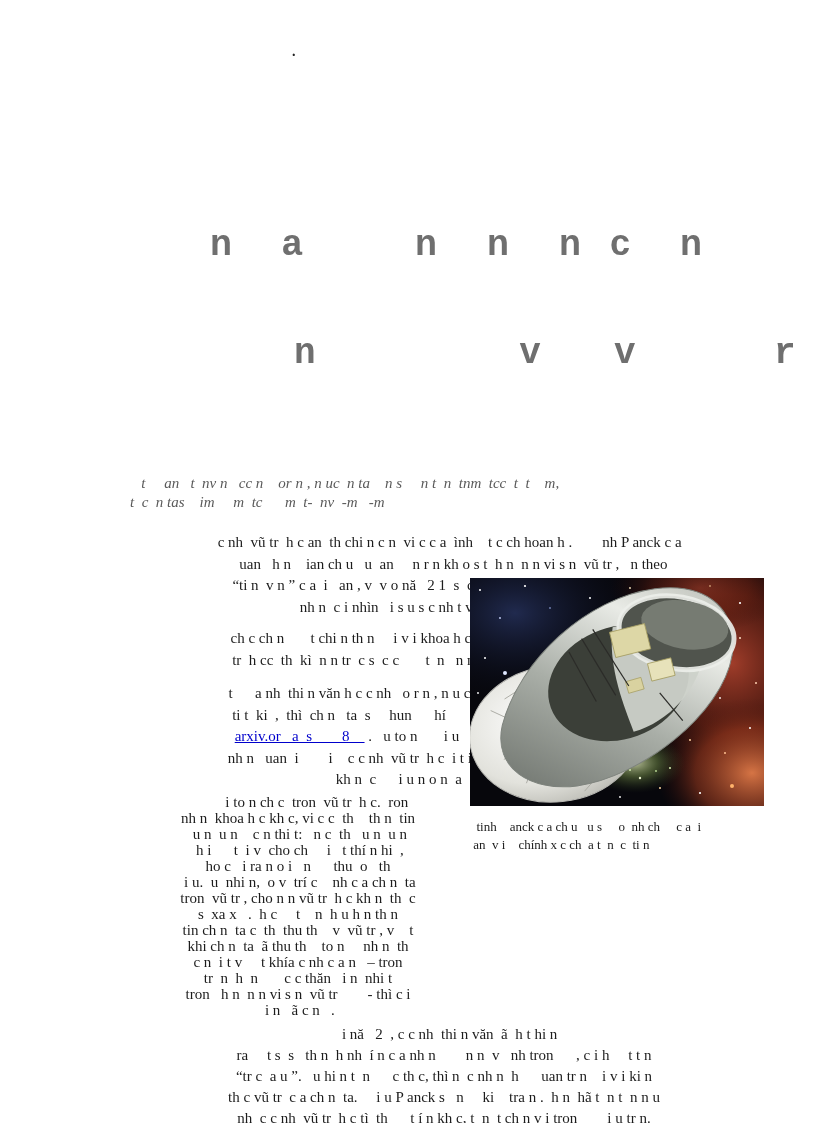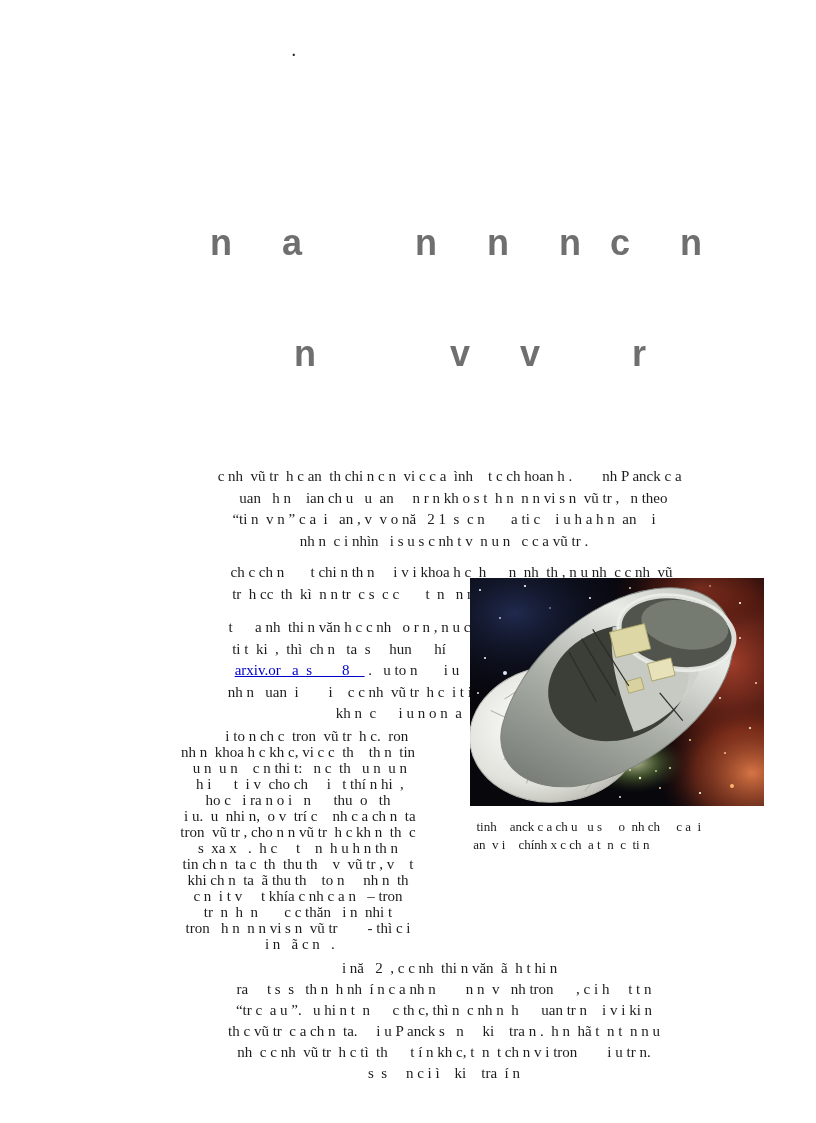--- a/index.html
+++ b/index.html
@@ -9,21 +9,21 @@
     font-family:"Liberation Serif", serif; color:#1c1c1c;
   }
   .stray-mark { position:absolute; left:292px; top:44px; font-size:14px; font-weight:bold; color:#222; }
   .content { position:absolute; left:130px; top:0; width:628px; }
   .title {
     margin-top:150px; font-family:"Liberation Sans", sans-serif; font-weight:bold;
     color:#6f6f6f; font-size:36px; line-height:37px; letter-spacing:8px; word-spacing:3px;
     white-space:pre;
   }
   .title-line1 { margin-left:80px; }
-  .title-line2 { margin-left:164px; }
+  .title-line2 { margin-left:164px;font-family:Liberation Mono, monospace; }
   .subtitle {
     margin-top:28px; font-style:italic; color:#5a5a5a; font-size:15px; line-height:19px;
     white-space:pre-wrap;
   }
   .para { margin:0; font-size:15px; line-height:21.5px; white-space:pre-wrap;text-align:center; }
   .p1 { margin-top:20px; }
   .p2 { margin-top:10px; }
   .p3 { margin-top:12px; }
   .p5 { margin-top:3px; line-height:16px; width:336px; }
   .p6 { margin-top:6px; line-height:21px; }
@@ -39,20 +39,22 @@
 
   <span class="stray-mark">.</span>
 
   <div class="content">
 
     <div class="title">
       <div class="title-line1">n  a     n  n  n c  n</div>
       <div class="title-line2">n      v  v    r</div>
     </div>
 
+    <div class="subtitle">   t     an   t  nv n   cc n    or n , n uc  n ta    n s     n t  n  tnm  tcc  t  t    m,
+t  c  n tas    im     m  tc      m  t-  nv  -m   -m</div>
 
     <p class="para p1">   c nh  vũ tr  h c an  th chi n c n  vi c c a  ình    t c ch hoan h .        nh P anck c a
      uan   h n    ian ch u   u  an     n r n kh o s t  h n  n n vi s n  vũ tr ,   n theo
 “ti n  v n ” c a  i   an , v  v o nă   2 1  s  c n       a ti c    i u h a h n  an    i
 nh n  c i nhìn   i s u s c nh t v  n u n   c c a vũ tr .</p>
 
     <p class="para p2">    ch c ch n       t chi n th n     i v i khoa h c  h      n  nh  th , n u nh  c c nh  vũ
 tr  h cc  th  kì  n n tr  c s  c c       t  n   n n hi nh t nh  n     n kho i kh u   .</p>
 
     <p class="para p3"><span>   t      a nh  thi n văn h c c nh   o r n , n u ch n  ta kh n  s    n th n  tin    t c ch

